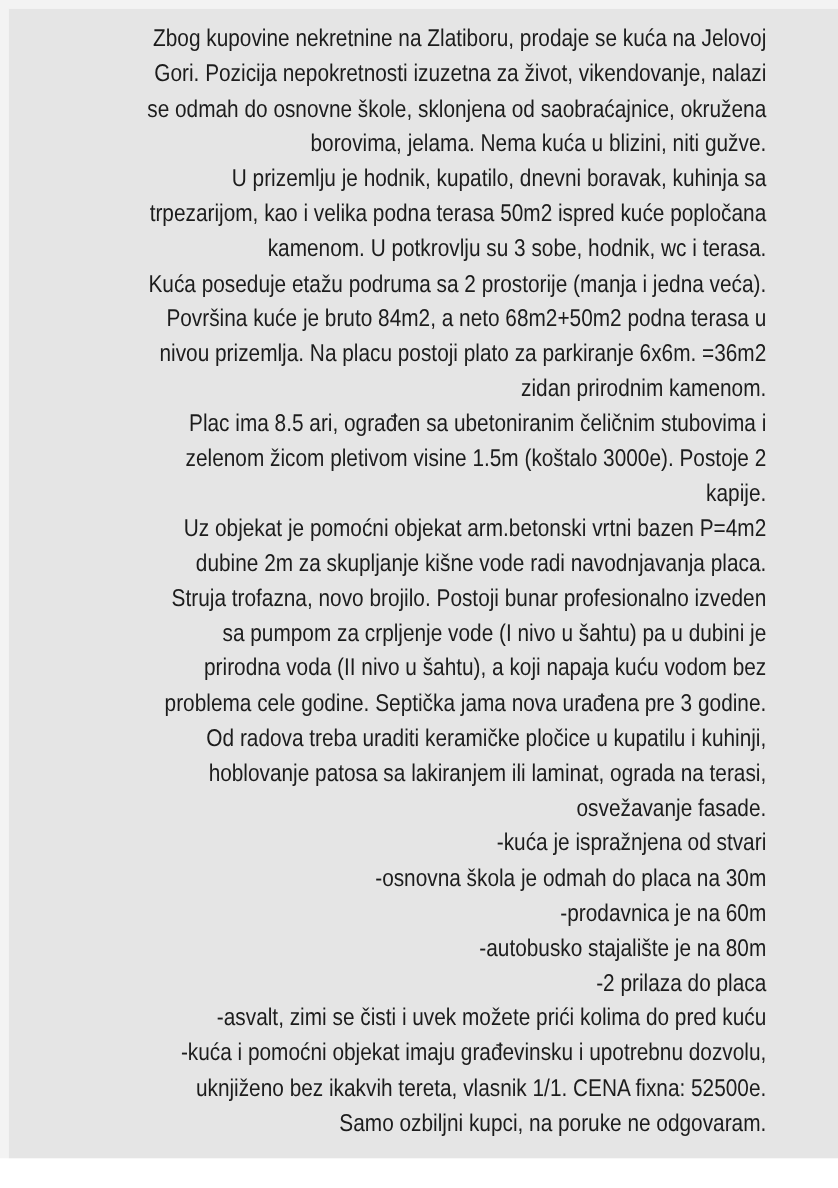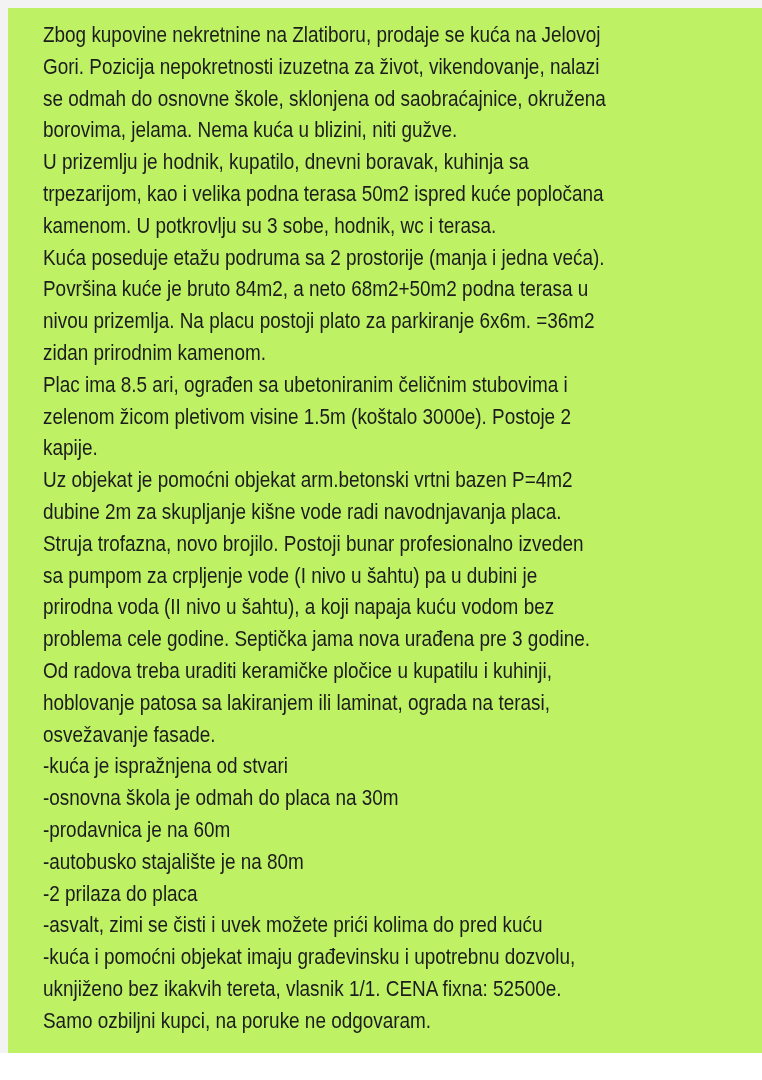--- a/index.html
+++ b/index.html
@@ -23,21 +23,22 @@
     position: absolute;
     left: 0; top: 0;
     width: 8px; height: 1053px;
     background: #f3f3f3;
   }
   .post {
     position: absolute;
     left: 8px; top: 8px;
     width: 754px;
     height: 1045px;
-    background: #bef264;
+    background: #e5e5e5;
+    text-align: right;
   }
   .post-body {
     position: absolute;
     left: 35px;
     top: 11px;
     width: 760px;
     transform-origin: 0 0;
     transform: scaleX(0.86);
     font-family: "Liberation Sans", sans-serif;
     font-size: 22px;

